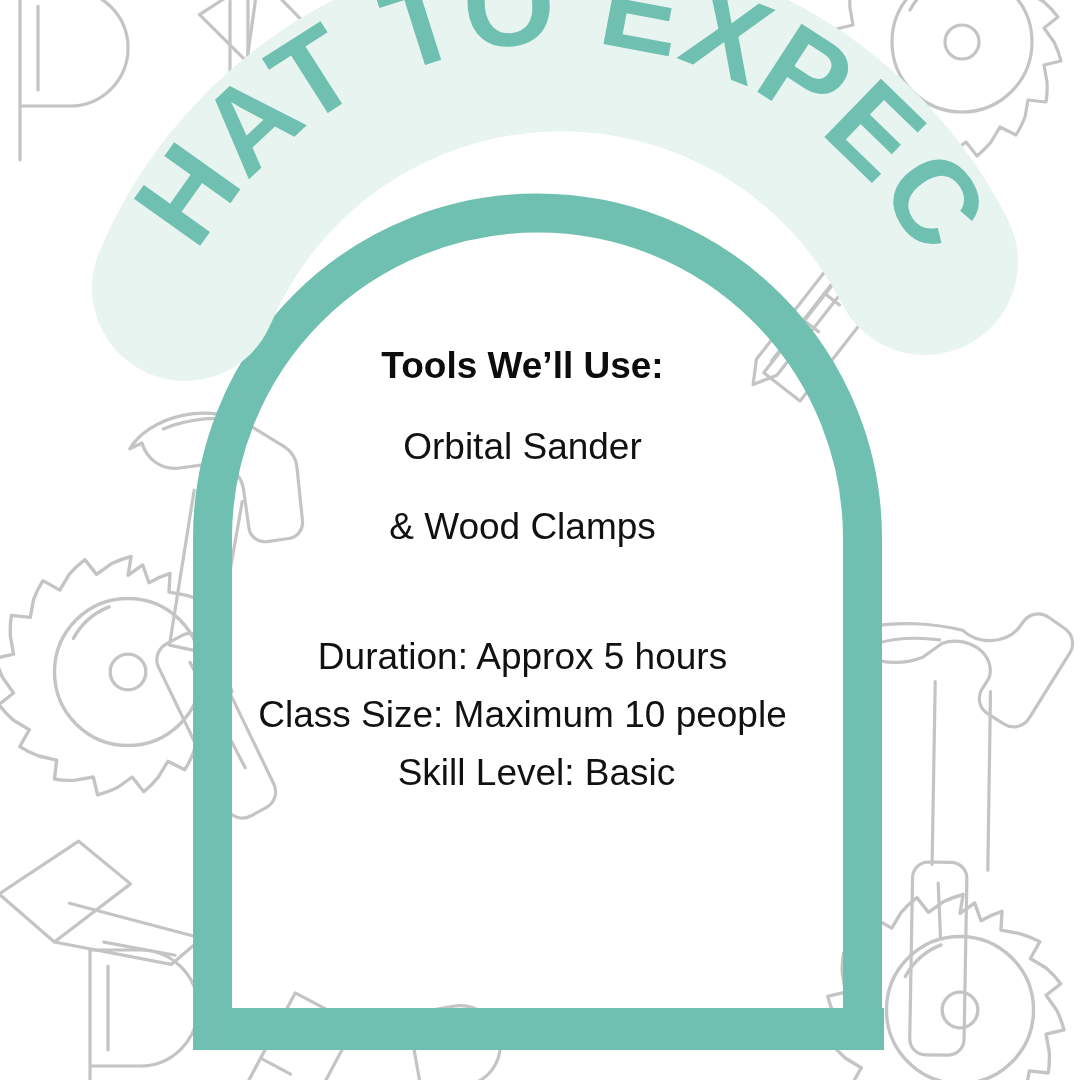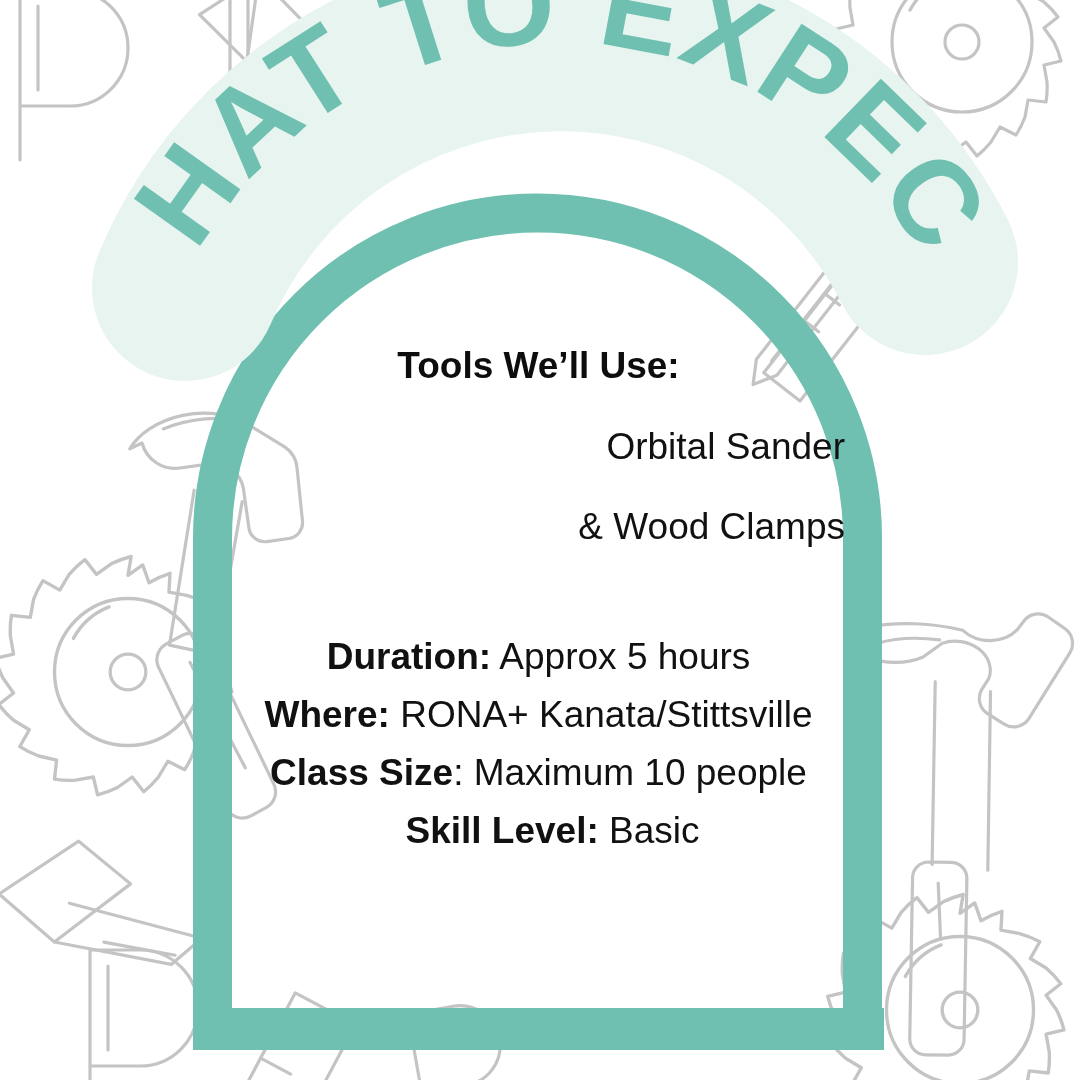--- a/index.html
+++ b/index.html
@@ -12,39 +12,39 @@
   }
   #stage{position:absolute;inset:0;width:1080px;height:1080px;}
   .layer{position:absolute;top:0;left:0;width:1080px;height:1080px;}
   #bg-pattern{z-index:1;}
   #arch-layer{z-index:2;}
   #banner-layer{z-index:3;}
   #text-layer{z-index:4;}
 
   .content-block{
     position:absolute;
-    left:232px;
+    left:216px;
     width:613px;
     text-align:center;
     color:#0d0d0d;
   }
   .line{
     font-size:37px;
     line-height:1.08;
     white-space:nowrap;
     color:#111111;
   }
-  .line .b{font-weight:bold;}
+  .line .b{font-weight:normal;}
   .heading{
     font-size:37px;
     font-weight:bold;
     white-space:nowrap;
   }
   #tools-group{top:345px;}
-  #tools-group .line{margin-top:40px;text-align:right;}
+  #tools-group .line{margin-top:40px;}
   #details-group{top:637px;}
   #details-group .line{margin-top:0;}
 </style>
 </head>
 <body>
 
 <div id="stage">
 
   <svg class="layer" id="bg-pattern" viewBox="0 0 1080 1080">
     <g fill="none" stroke="#C4C4C4" stroke-width="3.2" stroke-linecap="round" stroke-linejoin="round">
@@ -187,23 +187,20 @@
       <div class="heading">Tools We’ll Use:</div>
       <div class="line">Orbital Sander</div>
       <div class="line">&amp; Wood Clamps</div>
     </div>
 
     <div class="content-block" id="details-group">
       <div class="line">
         <span class="b">Duration:</span><span> Approx 5 hours</span>
       </div>
       <div class="line" style="margin-top:18px;">
-        <span class="b">Where:</span><span> RONA+ Kanata/Stittsville</span>
-      </div>
-      <div class="line" style="margin-top:18px;">
         <span class="b">Class Size</span><span>: Maximum 10 people</span>
       </div>
       <div class="line" style="margin-top:18px;padding-left:28px;">
         <span class="b">Skill Level:</span><span> Basic</span>
       </div>
     </div>
 
   </div>
 </div>
 

